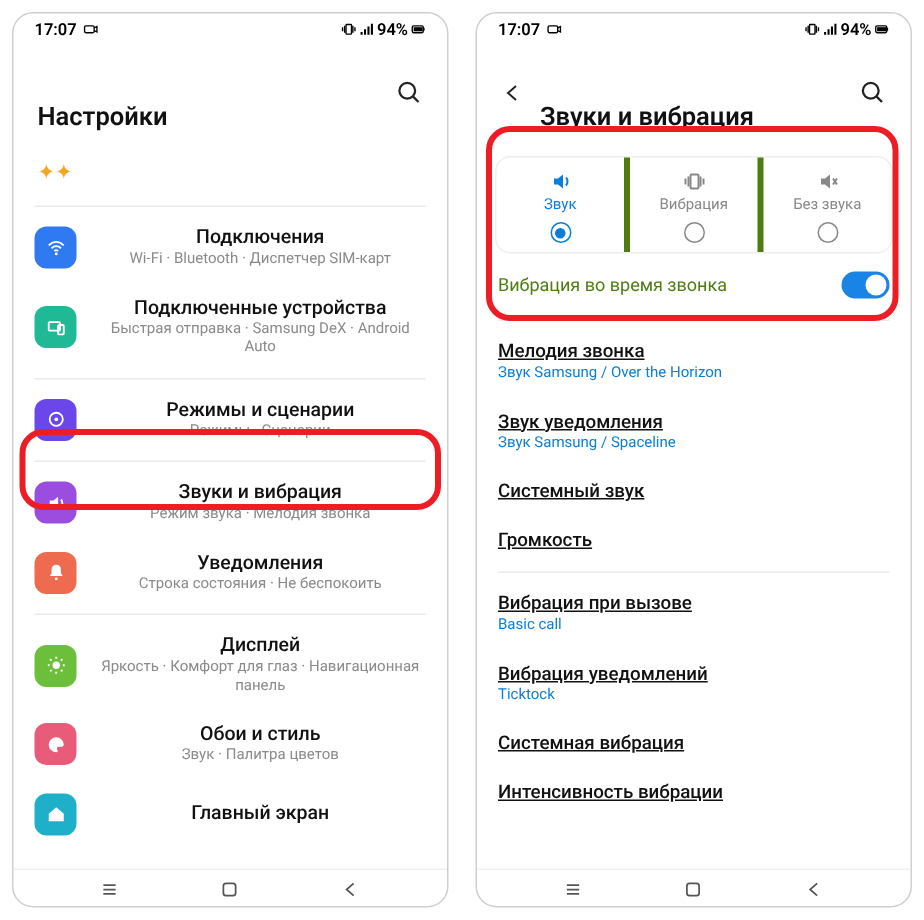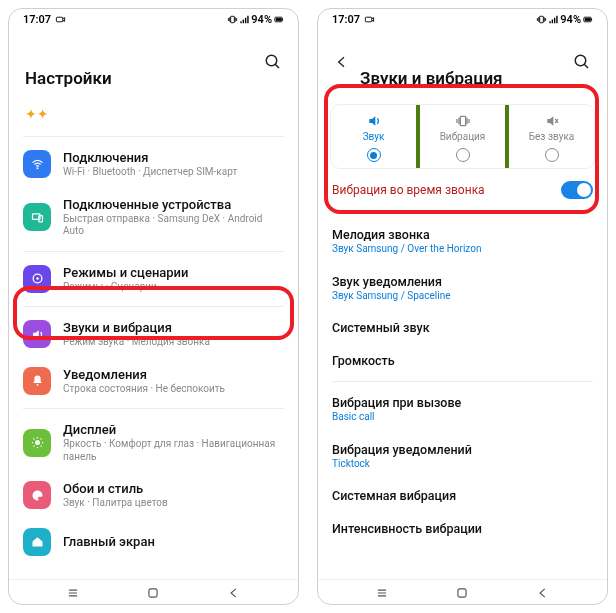--- a/index.html
+++ b/index.html
@@ -74,20 +74,21 @@
 }
 .list {
   flex: 1;
   overflow: hidden;
 }
 .row {
   display: flex;
   align-items: center;
   padding: 9px 14px;
   gap: 12px;
+  text-align: center;
 }
 .row-icon {
   width: 28px; height: 28px; border-radius: 8px;
   display: flex; align-items: center; justify-content: center;
   flex-shrink: 0;
 }
 .row-icon svg { width: 15px; height: 15px; }
 .row-text { flex: 1; min-width: 0; }
 .row-title {
   font-size: 13px;
@@ -135,34 +136,34 @@
   display: flex; align-items: center; justify-content: center;
 }
 .radio.on { border-color: #0a7ed8; }
 .radio.on::after {
   content: ""; width: 7px; height: 7px; border-radius: 50%;
   background: #0a7ed8;
 }
 .toggle-row {
   display: flex; align-items: center; justify-content: space-between;
   padding: 10px 14px;
-  font-size: 12px; color: #b91c1c;
+  font-size: 12px; color: #4d7c0f;
 }
 .toggle {
   width: 32px; height: 18px; border-radius: 10px;
   background: #1a84e6; position: relative;
 }
 .toggle::after {
   content: ""; position: absolute; right: 2px; top: 2px;
   width: 14px; height: 14px; border-radius: 50%; background: #fff;
 }
 .simple {
   padding: 9px 14px;
 }
-.simple .row-title { font-size: 12.5px; }
+.simple .row-title { font-size: 12.5px; text-decoration: underline; }
 .simple .row-sub.accent { color: #0a7ed8; }
 .nav-bar {
   display: flex; justify-content: space-around; align-items: center;
   padding: 6px 24px 4px;
   border-top: 1px solid #f0f0f0;
 }
 .nav-btn { width: 20px; height: 14px; color: #555; }
 </style>
 </head>
 <body>

